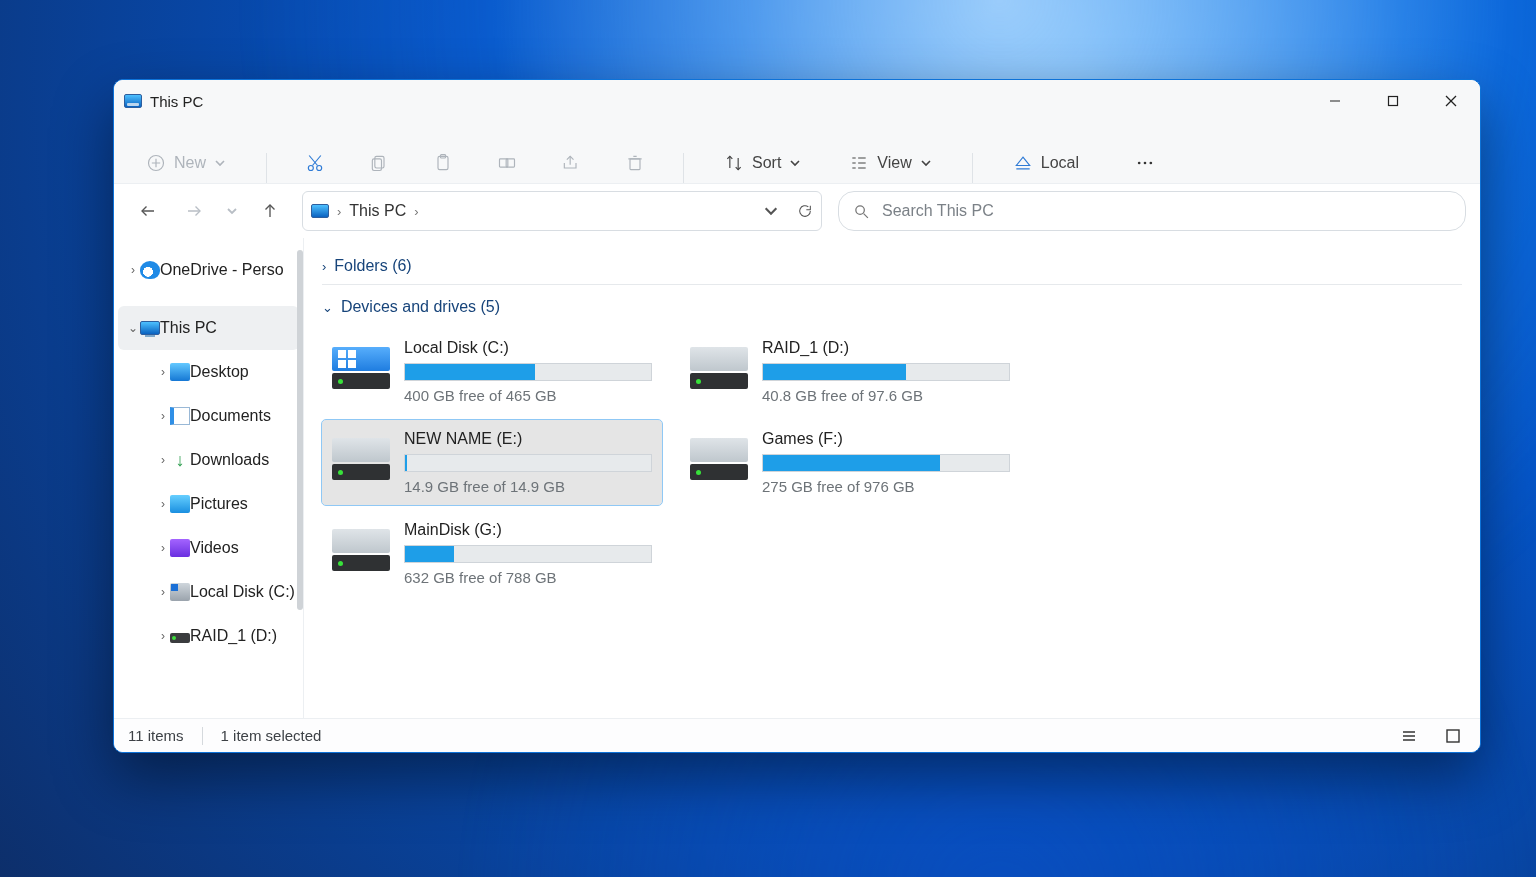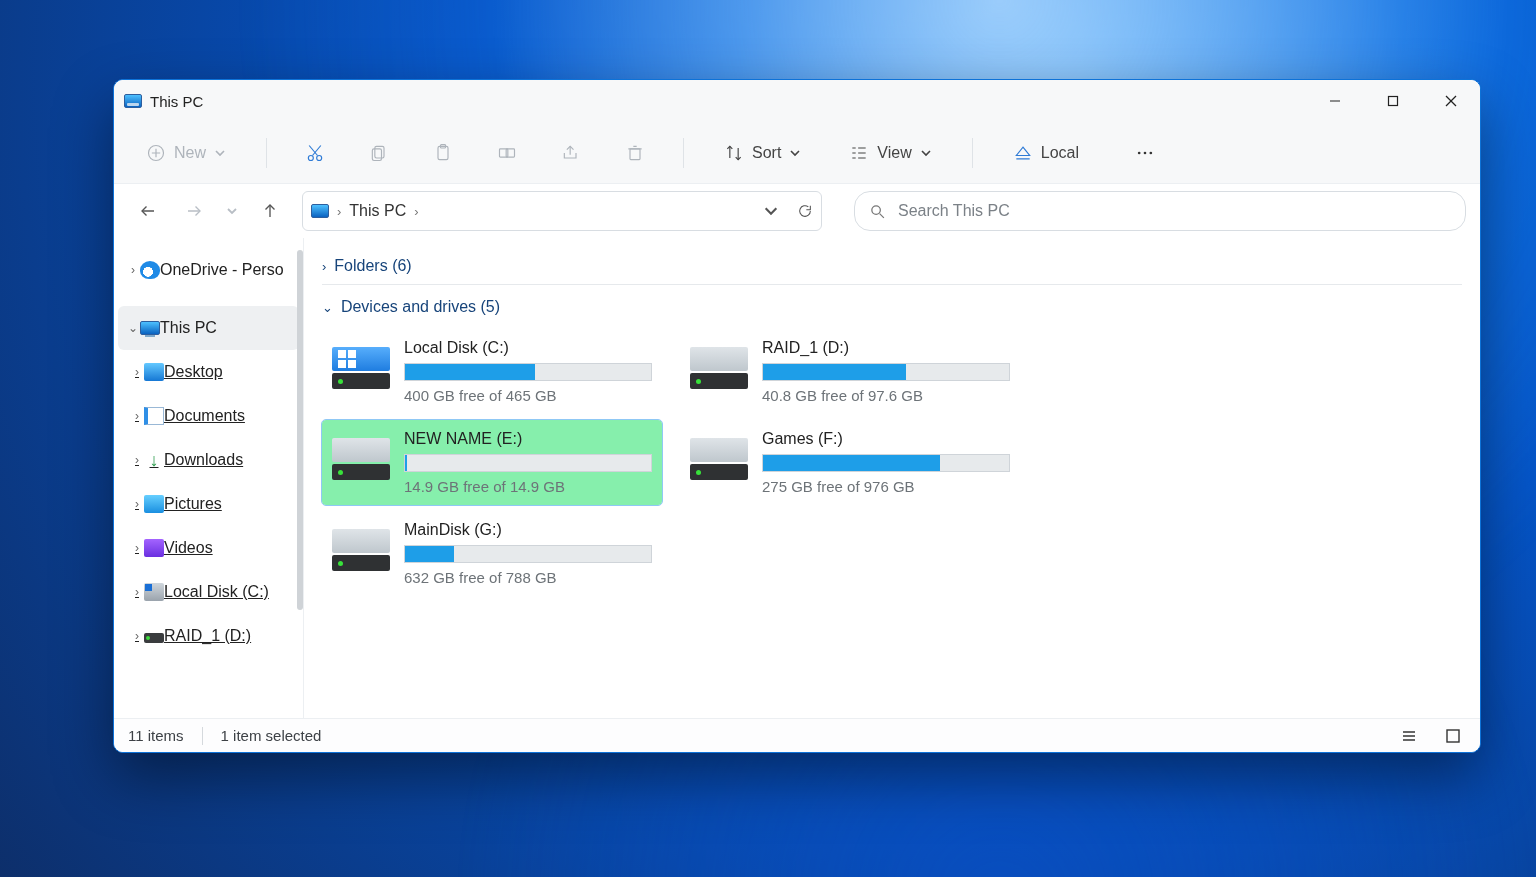--- a/index.html
+++ b/index.html
@@ -41,21 +41,21 @@
   }
   .titlebar .app-icon { width:18px; height:14px; background: linear-gradient(#4dc0ff,#0a62c0); border:1px solid #2d5e9e; border-radius:2px; margin-right:8px; position:relative;}
   .titlebar .app-icon::after{content:"";position:absolute;left:2px;right:2px;bottom:1px;height:3px;background:#bcd6ee;border-radius:1px;}
   .titlebar .title { font-size:15px; color:#222; }
   .titlebar .spacer { flex:1; }
   .winbtn { width:58px; height:42px; display:flex; align-items:center; justify-content:center; color:#222; cursor:default;}
   .winbtn svg { width:12px; height:12px; stroke:currentColor; stroke-width:1.2; fill:none; }
 
   
   .toolbar {
-    height: 62px; display:flex; align-items:center;
+    height: 62px; display:flex; align-items:flex-end;
     padding: 0 18px; gap: 20px;
     background:#f7f8f9;
     border-bottom:1px solid #eceff2;
   }
   .tbtn { height:40px; display:flex; align-items:center; justify-content:center; padding:0 14px; border-radius:6px; color:#444; gap:8px; font-size:16px;}
   .tbtn.disabled { color:#aeb4bb; }
   .tbtn svg { width:20px; height:20px; stroke:currentColor; stroke-width:1.4; fill:none; }
   .tbtn .chev { width:12px; stroke-width:1.6; }
   .tsep { width:1px; height:30px; background:#dfe3e7; margin:0 6px;}
   .tbtn.icon-only { padding:0 12px; }
@@ -74,32 +74,32 @@
     display:flex; align-items:center; padding:0 8px; gap:8px; color:#333;
     font-size:16px; margin-left:6px;
   }
   .addressbar .mon { width:18px; height:14px; background:linear-gradient(#4dc0ff,#0a62c0); border:1px solid #2d5e9e; border-radius:2px;}
   .addressbar .crumb-sep { color:#777; font-size:13px; }
   .addressbar .sp { flex:1; }
   .addressbar svg { width:16px; height:16px; stroke:#555; stroke-width:1.6; fill:none;}
   .searchbox {
     flex:1; height:40px; border:1px solid #d8dde2; border-radius:16px;
     display:flex; align-items:center; padding:0 14px; gap:12px; color:#666;
-    font-size:16px; margin-left:26px;
+    font-size:16px; margin-left:10px;
   }
   .searchbox svg{ width:17px; height:17px; stroke:#777; stroke-width:1.8; fill:none;}
 
   
   .body { flex:1; display:flex; min-height:0; }
   .sidebar {
     width:190px; border-right:1px solid #eceff2; padding-top:10px;
     font-size:16px; color:#222; position:relative; background:#fff;
   }
   .sidebar .row { height:44px; display:flex; align-items:center; padding-left:12px; white-space:nowrap; overflow:hidden;}
-  .sidebar .row.child { padding-left:16px;text-decoration:underline; }
+  .sidebar .row.child { padding-left:42px; }
   .sidebar .row.active { background:#eef0f2; border-radius:6px; margin:0 4px; padding-left:8px;}
   .sidebar .caret { width:14px; color:#666; font-size:12px; text-align:center;}
   .sidebar .caret.down::before{content:"⌄";}
   .sidebar .caret.right::before{content:"›";}
   .sidebar .ic { width:20px; height:18px; flex:none; }
   .ic.cloud{ background:radial-gradient(circle at 40% 60%, #fff 30%, #1f8ae6 31%); border-radius:50% 50% 45% 45%;}
   .ic.monitor{ background:linear-gradient(#4dc0ff,#0a62c0); border:1px solid #2d5e9e; border-radius:2px; height:14px; position:relative;}
   .ic.monitor::after{content:"";position:absolute;left:4px;right:4px;bottom:-3px;height:2px;background:#7ea9cc;}
   .ic.desktop{background:linear-gradient(#63c8ff,#1577d4);border-radius:2px;}
   .ic.doc{background:#fff;border:1px solid #99b8d6; border-left:4px solid #2f8fe6;}
@@ -116,21 +116,21 @@
 
   .content { flex:1; padding:12px 18px 0 18px; overflow:auto; background:#fff;}
   .section-header { display:flex; align-items:center; gap:8px; color:#17447a; font-size:16px; height:32px;}
   .section-header .caret{font-size:13px;color:#17447a;}
   .section-header.collapsed .caret::before{content:"›";}
   .section-header.expanded .caret::before{content:"⌄";}
   .section-rule{height:1px;background:#e6e9ec;margin:2px 0 6px 0;}
 
   .drive-grid { display:grid; grid-template-columns: repeat(2, 340px); gap:6px 18px; margin-top:6px;}
   .drive { display:flex; gap:14px; padding:10px 10px; border-radius:4px;}
-  .drive.selected{ background:#86efac; outline:1px solid #8fc8f5;}
+  .drive.selected{ background:#e5e5e5; outline:1px solid #8fc8f5;}
   .drive .thumb{ width:58px; height:42px; position:relative; margin-top:8px;}
   .drive .thumb .top{position:absolute;left:0;right:0;top:0;height:24px;background:linear-gradient(#dfe4e8,#bfc7cd);border-radius:2px;}
   .drive .thumb .bot{position:absolute;left:0;right:0;bottom:0;height:16px;background:#2f3133;border-radius:2px;}
   .drive .thumb .led{position:absolute;left:6px;bottom:5px;width:5px;height:5px;border-radius:50%;background:#38e23a;}
   .drive .thumb.sys .top{background:linear-gradient(#57aefc,#1f7de0);}
   .drive .thumb.sys::after{content:"";position:absolute;left:6px;top:3px;width:18px;height:18px;
     background:
       linear-gradient(#fff,#fff) left top/8px 8px no-repeat,
       linear-gradient(#fff,#fff) right top/8px 8px no-repeat,
       linear-gradient(#fff,#fff) left bottom/8px 8px no-repeat,

